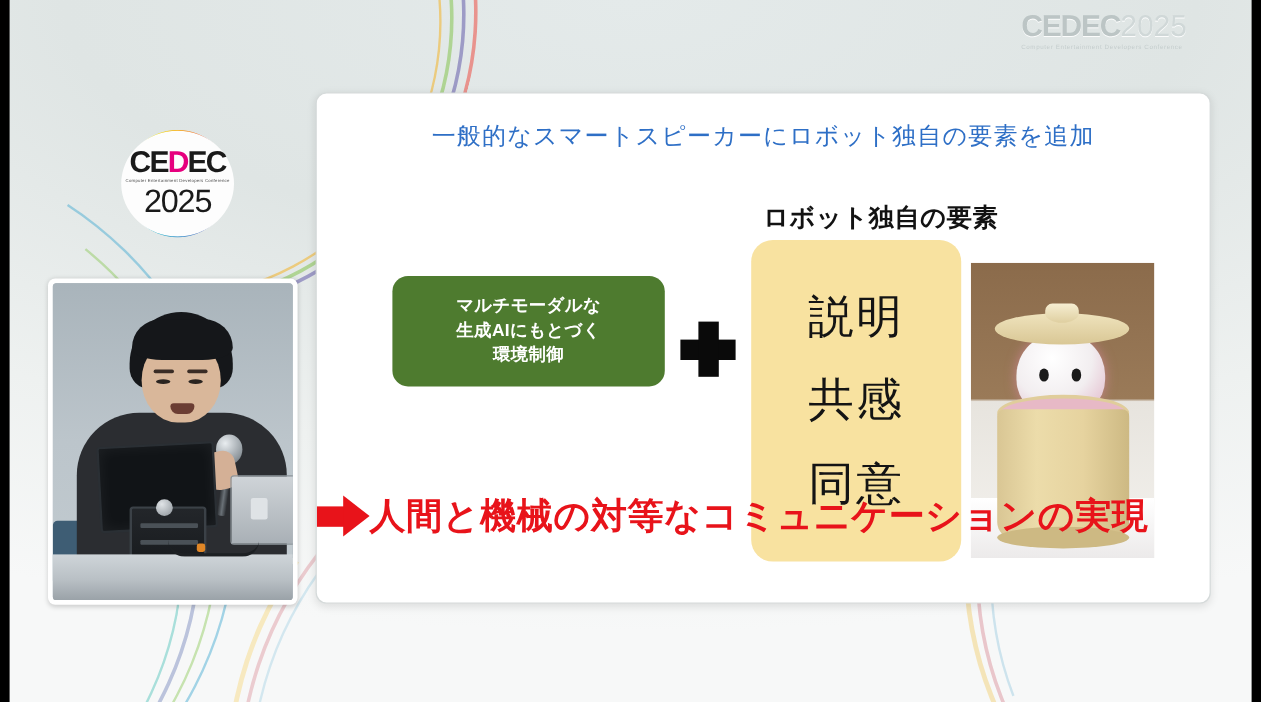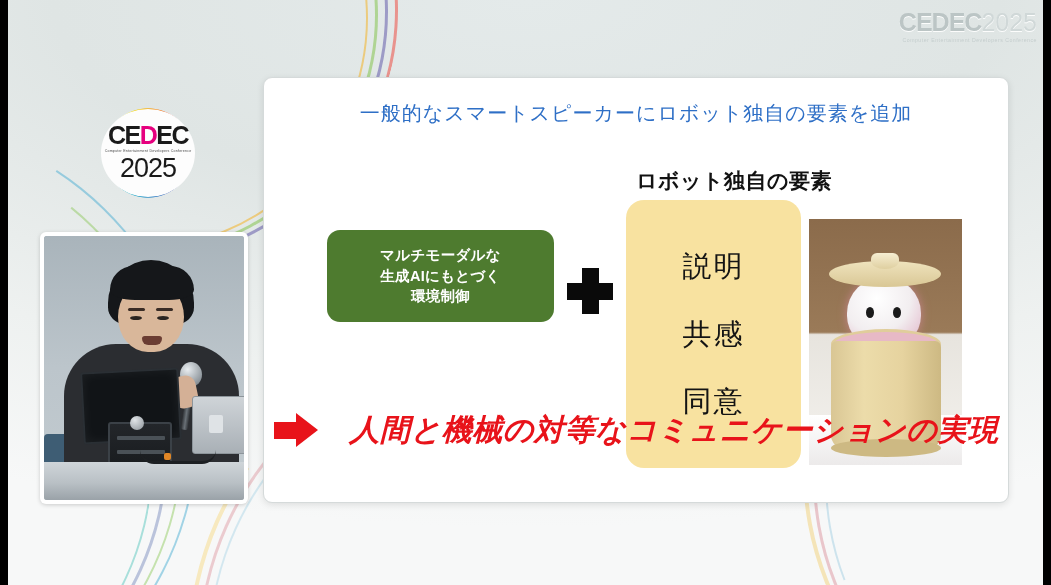--- a/index.html
+++ b/index.html
@@ -30,22 +30,22 @@
   .tl{ left:-130px; top:-250px; }
   
   .lf{ left:-430px; top:120px; }
   
   .bl{ left:180px; top:330px; }
   
   .rt{ right:-360px; top:170px; }
 
   
   #logo-tr{
-    position:absolute; right:6px; top:10px;
-    width:160px; text-align:right;
+    position:absolute; right:32px; top:10px;
+    width:160px; text-align:left;
     opacity:.92;
   }
   #logo-tr .wm{
     font-size:25px; font-weight:700; letter-spacing:-1px;
     color:#c9d2d2; line-height:1;
     text-shadow:0 1px 0 #fff;
     white-space:nowrap;
   }
   #logo-tr .wm .ced{ color:#b9c3c3; }
   #logo-tr .wm .yr{ color:#cfd7d7; font-weight:400; letter-spacing:0px;}
@@ -275,21 +275,21 @@
   #yellow-box{
     position:absolute; left:362px; top:122px;
     width:175px; height:268px;
     background:#f8e2a0;
     border-radius:18px;
     display:flex; flex-direction:column;
     align-items:center; justify-content:space-evenly;
     padding:14px 0;
   }
   #yellow-box .yw{
-    font-size:29px; color:#141414; font-weight:400; letter-spacing:2px;
+    font-size:38px; color:#141414; font-weight:400; letter-spacing:2px;
     line-height:1;
   }
 
   
   #robot-photo{
     position:absolute; left:545px; top:141px;
     width:153px; height:246px;
     overflow:hidden;
     background:#fff;
   }
@@ -334,23 +334,22 @@
     background:#cdb983; border-radius:50%;
   }
   #robot-photo .cloth{
     position:absolute; left:0; top:196px; width:100%; height:50px;
     background:linear-gradient(180deg,#ffffff,#eceaea);
   }
 
   
   #bottom-line{
     position:absolute; left:0; right:0; top:332px;
-    display:flex; align-items:center; justify-content:center;
-    gap:32px;
-    font-style:italic;
+    display:flex; align-items:center; justify-content:flex-start;
+    gap:0;
   }
   #red-arrow{
     width:44px; height:35px; position:relative; flex:0 0 auto;
   }
   #red-arrow .shaft{
     position:absolute; left:0; top:9px; width:25px; height:17px; background:#e8131a;
   }
   #red-arrow .head{
     position:absolute; left:22px; top:0;
     width:0; height:0;

